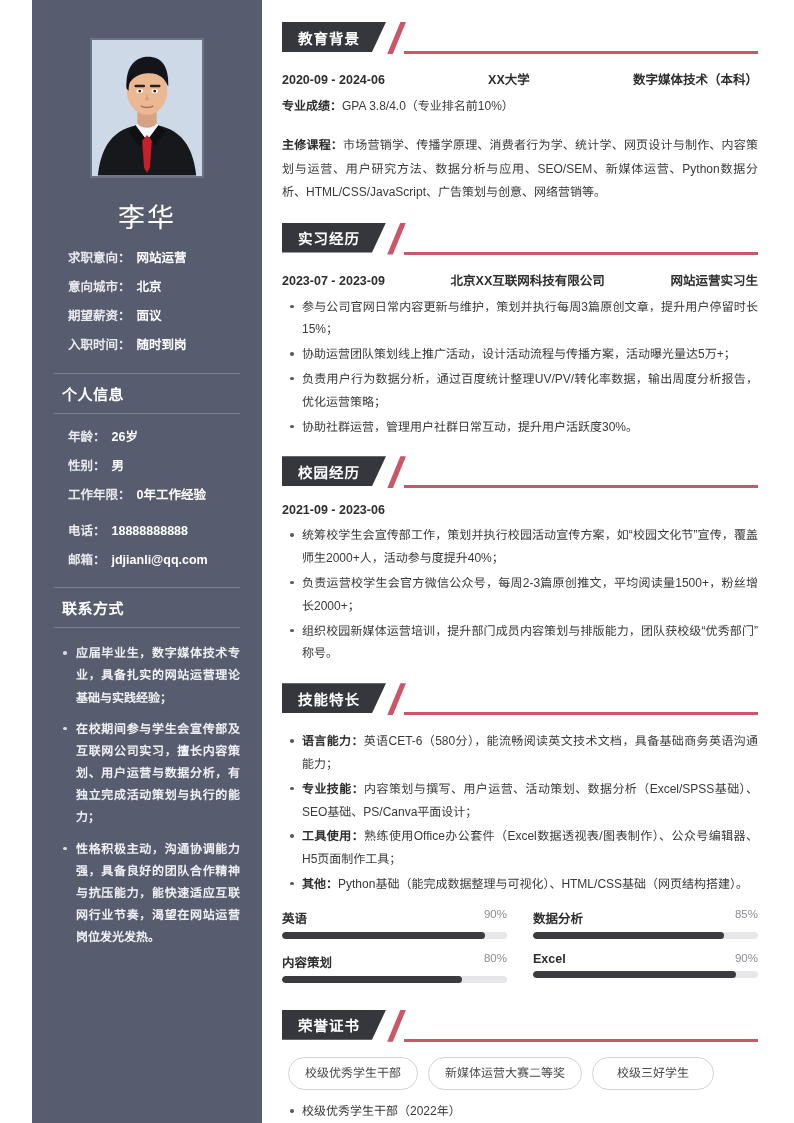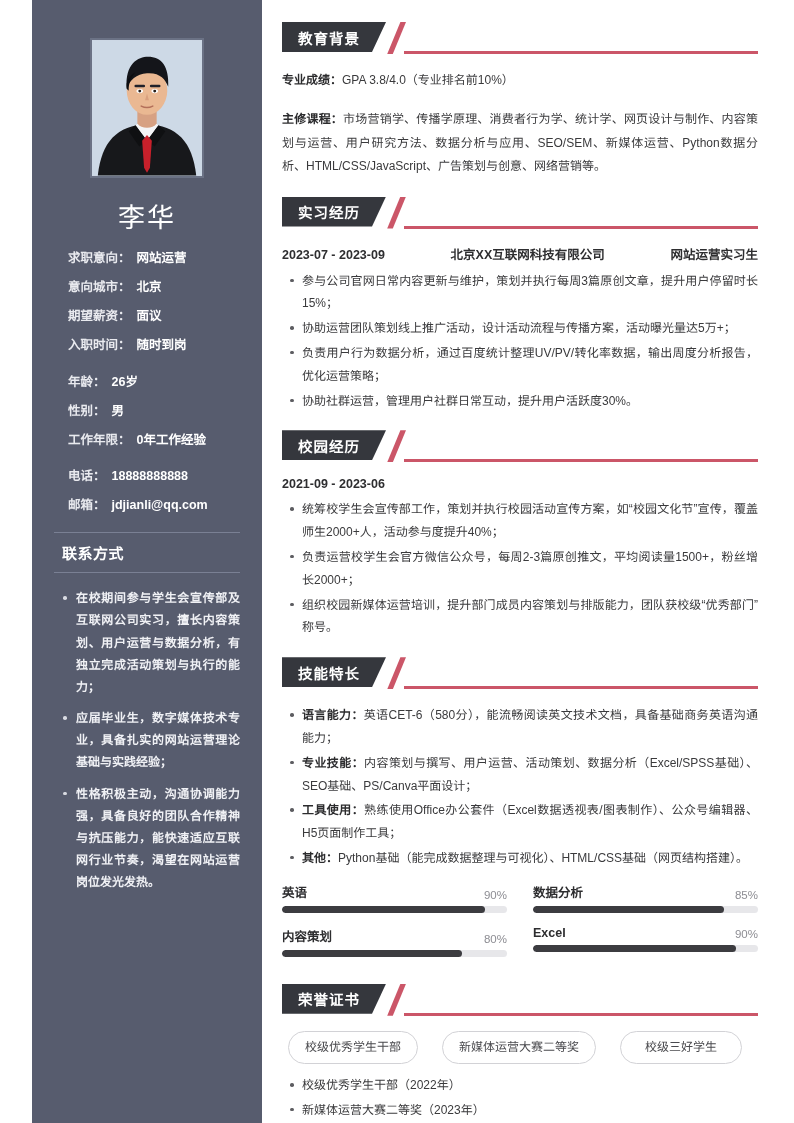--- a/index.html
+++ b/index.html
@@ -223,21 +223,21 @@
     row-gap: 4px;
   }
   .bar-item {
     width: calc(50% - 13px);
     box-sizing: border-box;
     margin-bottom: 9px;
   }
   .bar-top {
     display: flex;
     justify-content: space-between;
-    align-items: flex-end;
+    align-items: flex-start;
     margin-bottom: 5px;
   }
   .bar-name {
     font-size: 12.5px;
     font-weight: 700;
     color: #2d2d2f;
   }
   .bar-pct {
     font-size: 11.5px;
     color: #8d8d93;
@@ -251,21 +251,21 @@
   .bar-fill {
     height: 100%;
     border-radius: 4px;
     background: #3c3c40;
   }
 
   
   .chips {
     display: flex;
     flex-wrap: wrap;
-    gap: 24px;
+    gap: 10px;
     margin: 4px 0 10px 6px;
   }
   .chip {
     border: 1px solid #d2d2d6;
     border-radius: 18px;
     padding: 7px 16px;
     font-size: 12px;
     color: #4a4a4e;
     background: #ffffff;
     line-height: 1.45;
@@ -324,20 +324,21 @@
       <span class="kv-label">意向城市：</span><span class="kv-value">北京</span>
     </div>
     <div class="kv-row">
       <span class="kv-label">期望薪资：</span><span class="kv-value">面议</span>
     </div>
     <div class="kv-row">
       <span class="kv-label">入职时间：</span><span class="kv-value">随时到岗</span>
     </div>
 
     <section class="side-section">
+      <div class="side-sec-head">个人信息</div>
       <div class="kv-row">
         <span class="kv-label">年龄：</span><span class="kv-value">26岁</span>
       </div>
       <div class="kv-row">
         <span class="kv-label">性别：</span><span class="kv-value">男</span>
       </div>
       <div class="kv-row">
         <span class="kv-label">工作年限：</span><span class="kv-value">0年工作经验</span>
       </div>
     </section>
@@ -347,35 +348,40 @@
         <span class="kv-label">电话：</span><span class="kv-value">18888888888</span>
       </div>
       <div class="kv-row">
         <span class="kv-label">邮箱：</span><span class="kv-value">jdjianli@qq.com</span>
       </div>
     </section>
 
     <section class="side-section">
       <div class="side-sec-head">联系方式</div>
       <ul class="selfeval-list">
+        <li>应届毕业生，数字媒体技术专业，具备扎实的网站运营理论基础与实践经验；</li>
         <li>在校期间参与学生会宣传部及互联网公司实习，擅长内容策划、用户运营与数据分析，有独立完成活动策划与执行的能力；</li>
-        <li>应届毕业生，数字媒体技术专业，具备扎实的网站运营理论基础与实践经验；</li>
         <li>性格积极主动，沟通协调能力强，具备良好的团队合作精神与抗压能力，能快速适应互联网行业节奏，渴望在网站运营岗位发光发热。</li>
       </ul>
     </section>
 
   </aside>
 
   <main class="main">
 
     <section class="block">
       <div class="sec-head">
         <div class="badge" style="background: rgb(53, 55, 61);">教育背景</div>
         <div class="slash" style="left: 104px; background: rgb(203, 86, 104);"></div>
         <div class="rule" style="left: 122px; background: rgb(203, 86, 104);"></div>
+      </div>
+      <div class="entry-row">
+        <span class="e-date">2020-09 - 2024-06</span>
+        <span class="e-mid">XX大学</span>
+        <span class="e-right">数字媒体技术（本科）</span>
       </div>
       <div class="meta-line">
         <b>专业成绩：</b><span>GPA 3.8/4.0（专业排名前10%）</span>
       </div>
       <p class="para">
         <b>主修课程：</b><span>市场营销学、传播学原理、消费者行为学、统计学、网页设计与制作、内容策划与运营、用户研究方法、数据分析与应用、SEO/SEM、新媒体运营、Python数据分析、HTML/CSS/JavaScript、广告策划与创意、网络营销等。</span>
       </p>
     </section>
 
     <section class="block">

